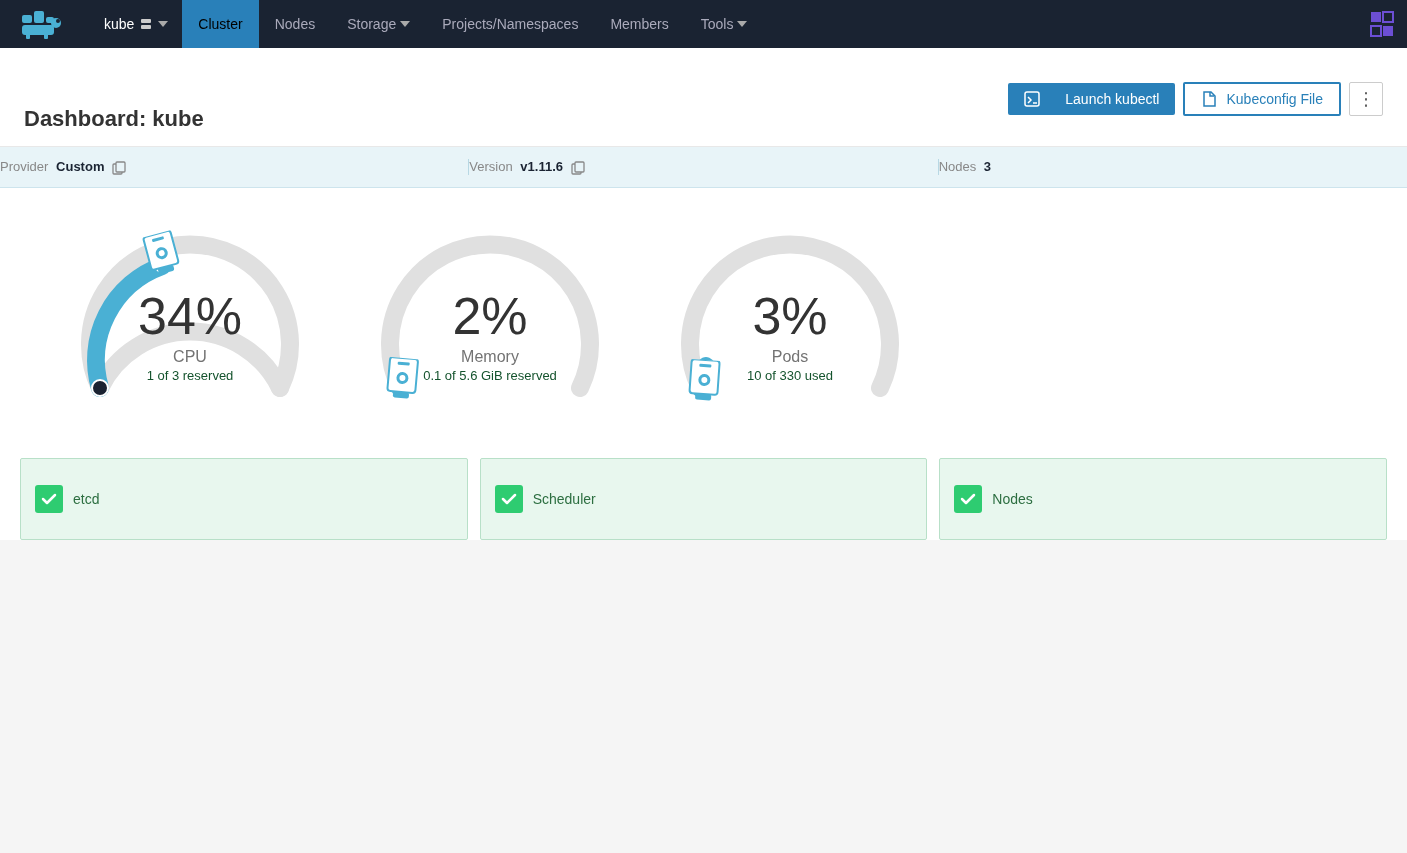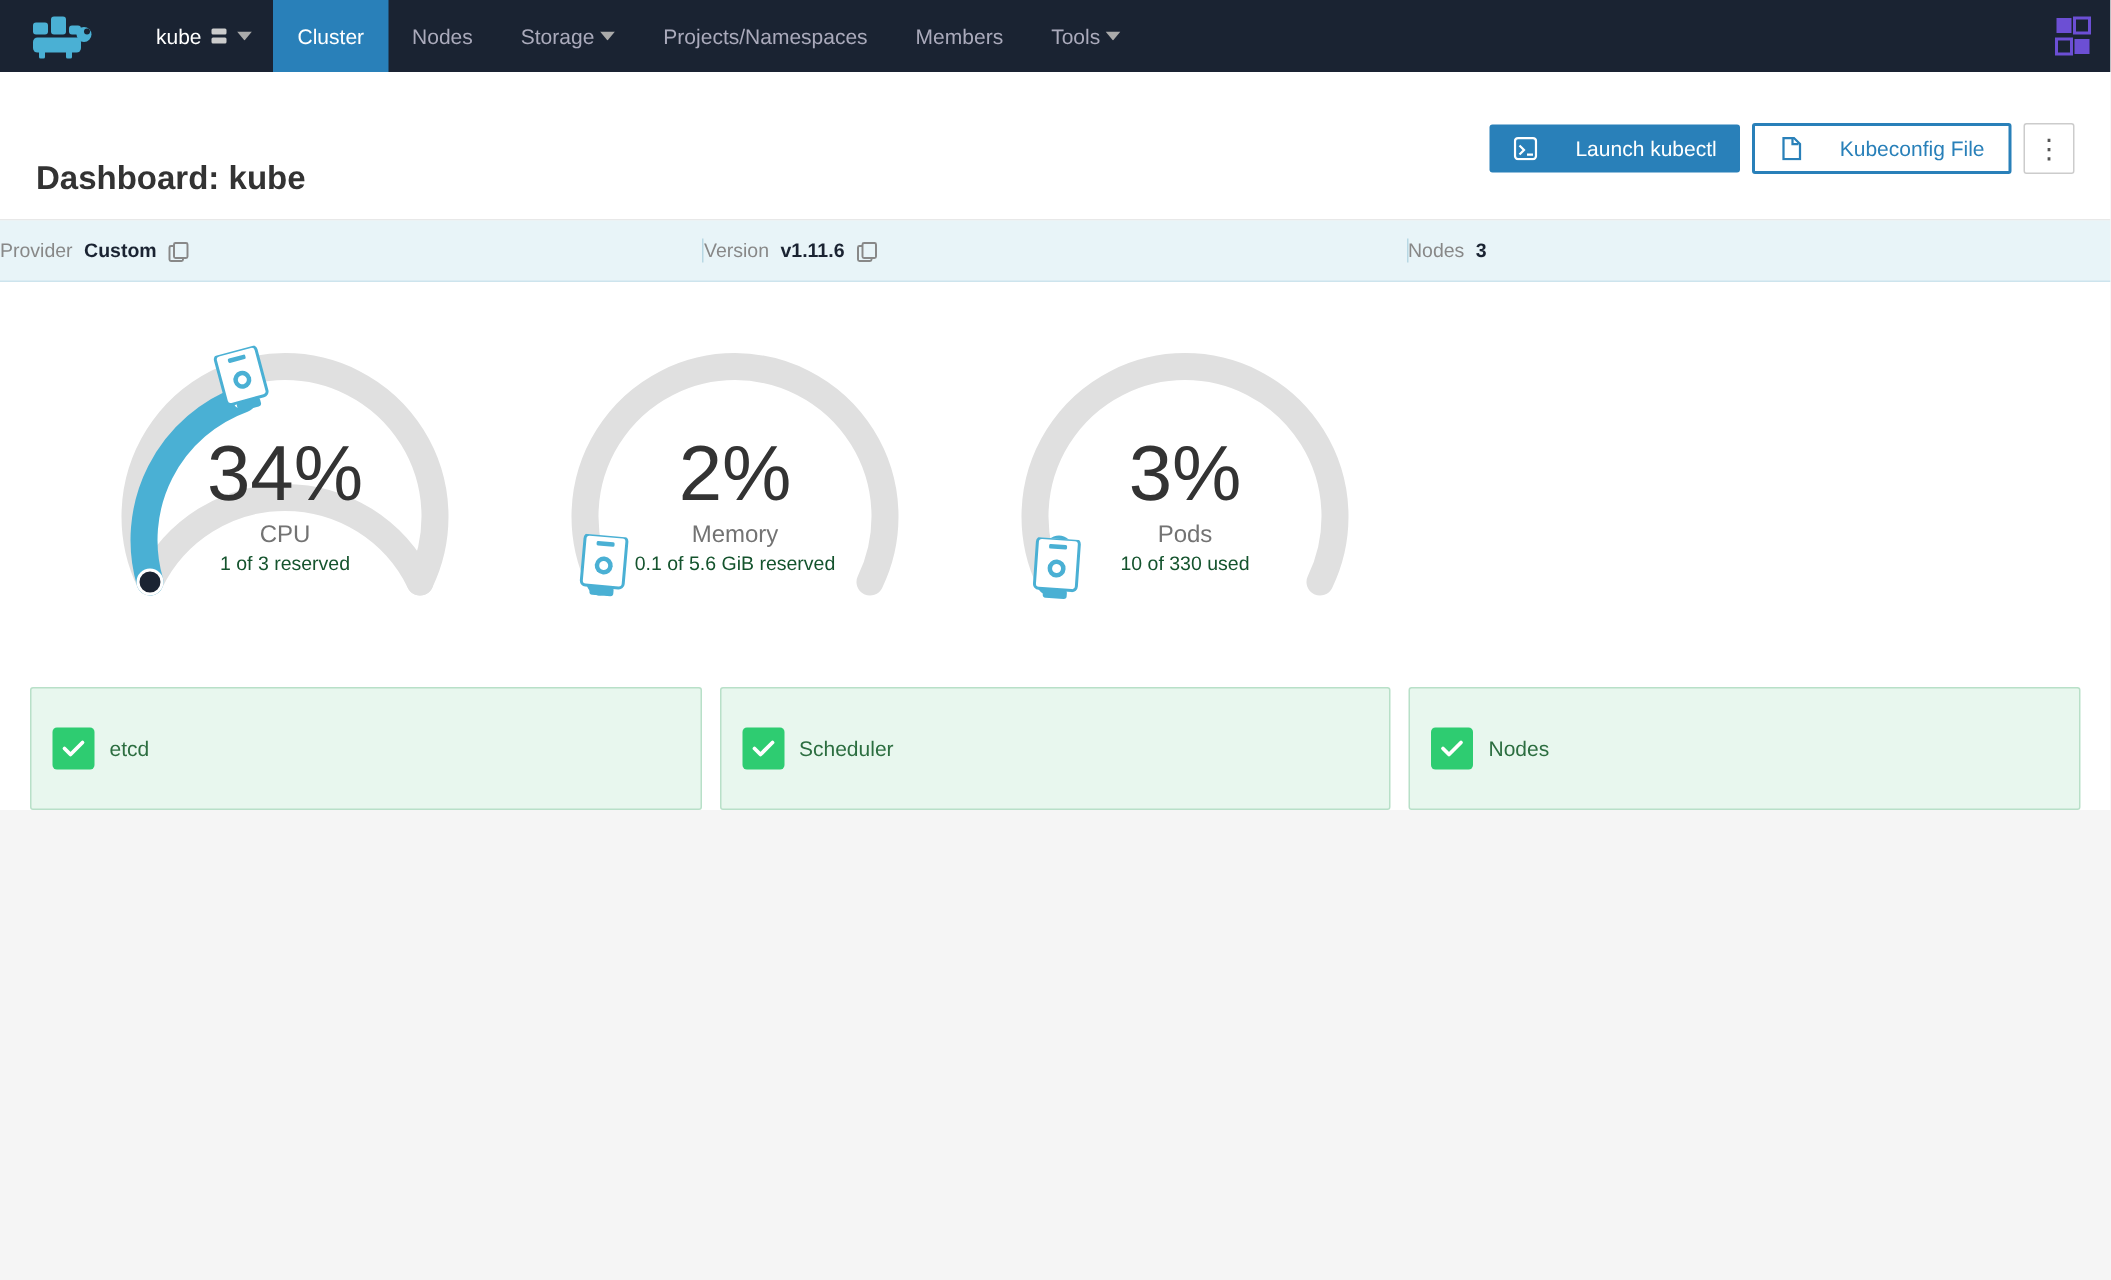--- a/index.html
+++ b/index.html
@@ -41,21 +41,21 @@
       height: 48px;
       padding: 0 16px;
       color: #aab;
       font-size: 14px;
       cursor: pointer;
       text-decoration: none;
       gap: 4px;
     }
     .nav-item.active {
       background: #2980b9;
-      color: #ffffff;
+      color: #000000;
     }
     .nav-spacer { flex: 1; }
     .nav-grid-icon {
       width: 48px;
       height: 48px;
       display: flex;
       align-items: center;
       justify-content: center;
       cursor: pointer;
     }
@@ -85,21 +85,21 @@
       border: none;
       padding: 8px 16px;
       font-size: 14px;
       cursor: pointer;
       border-radius: 2px;
       margin-left: 12px;
     }
     .btn-kubeconfig {
       display: flex;
       align-items: center;
-      gap: 24px;
+      gap: 9px;
       background: #fff;
       color: #2980b9;
       border: 2px solid #2980b9;
       padding: 7px 16px;
       font-size: 14px;
       cursor: pointer;
       border-radius: 2px;
       margin-left: 8px;
     }
     .btn-more {

